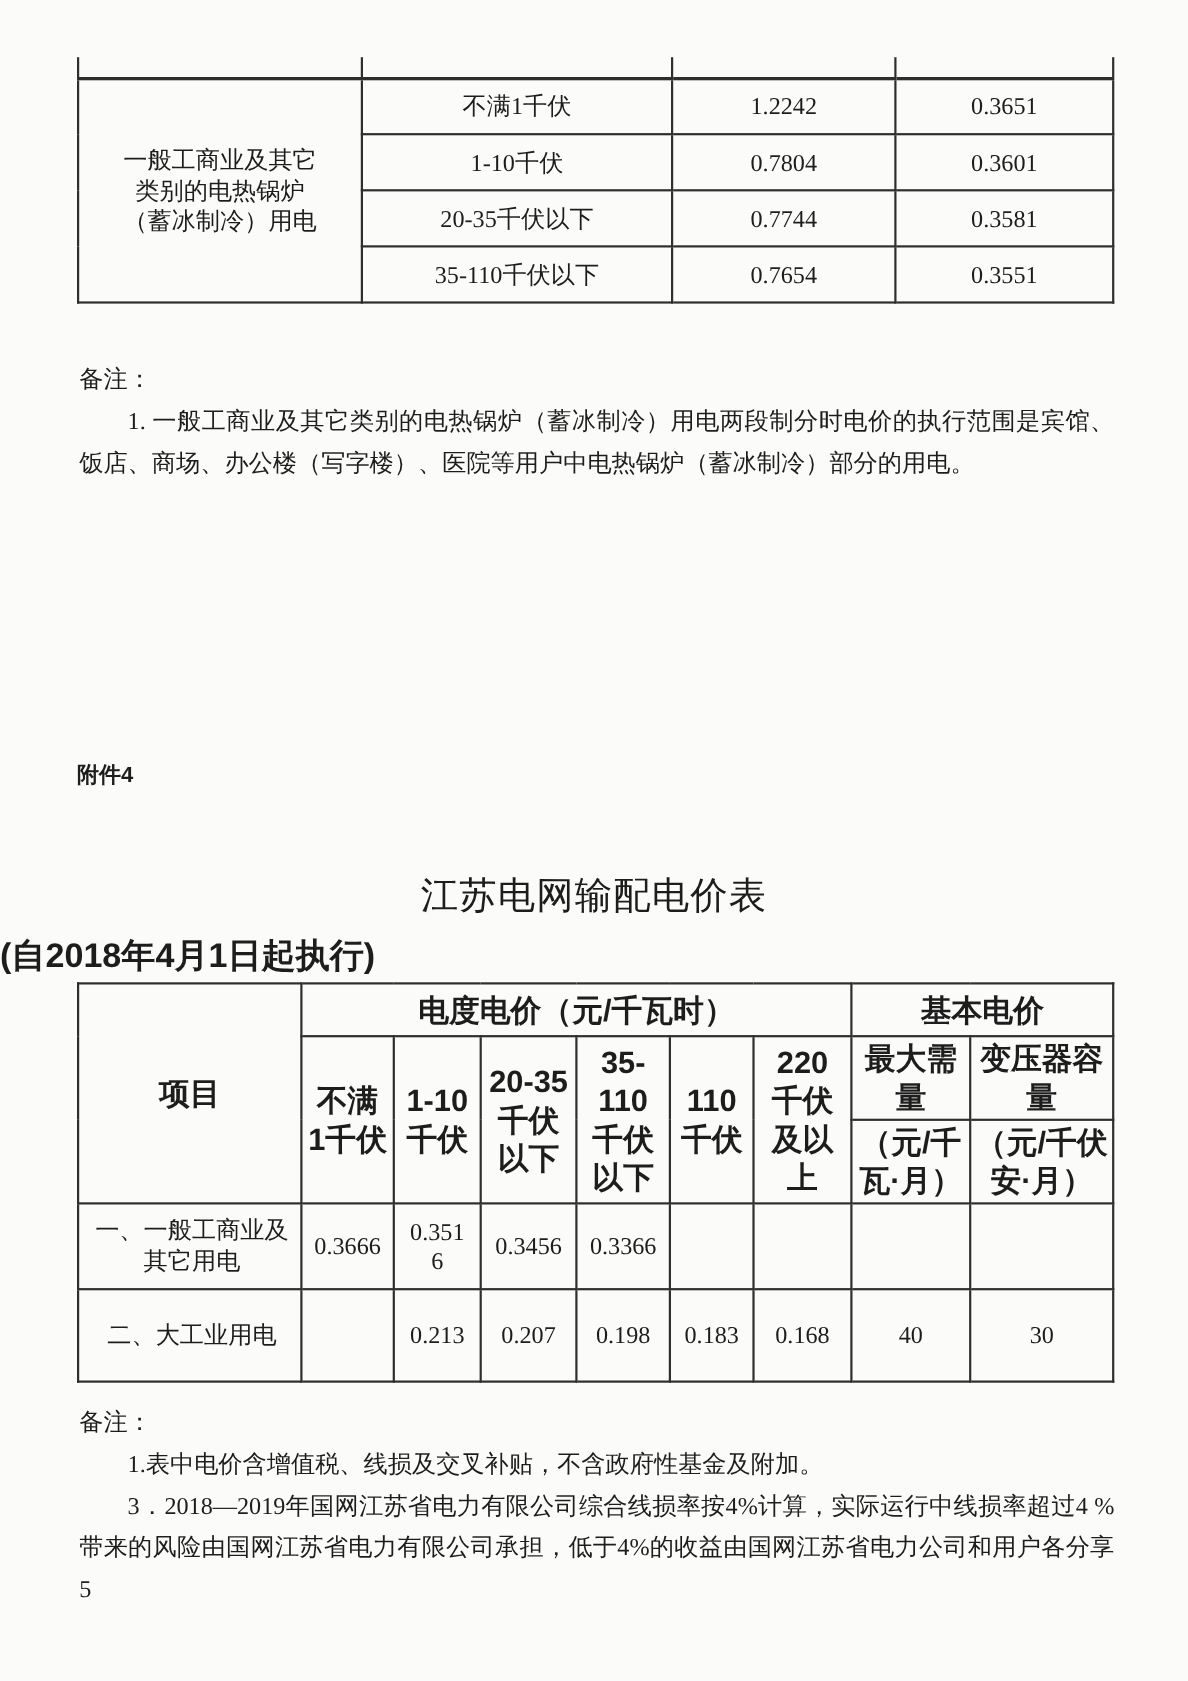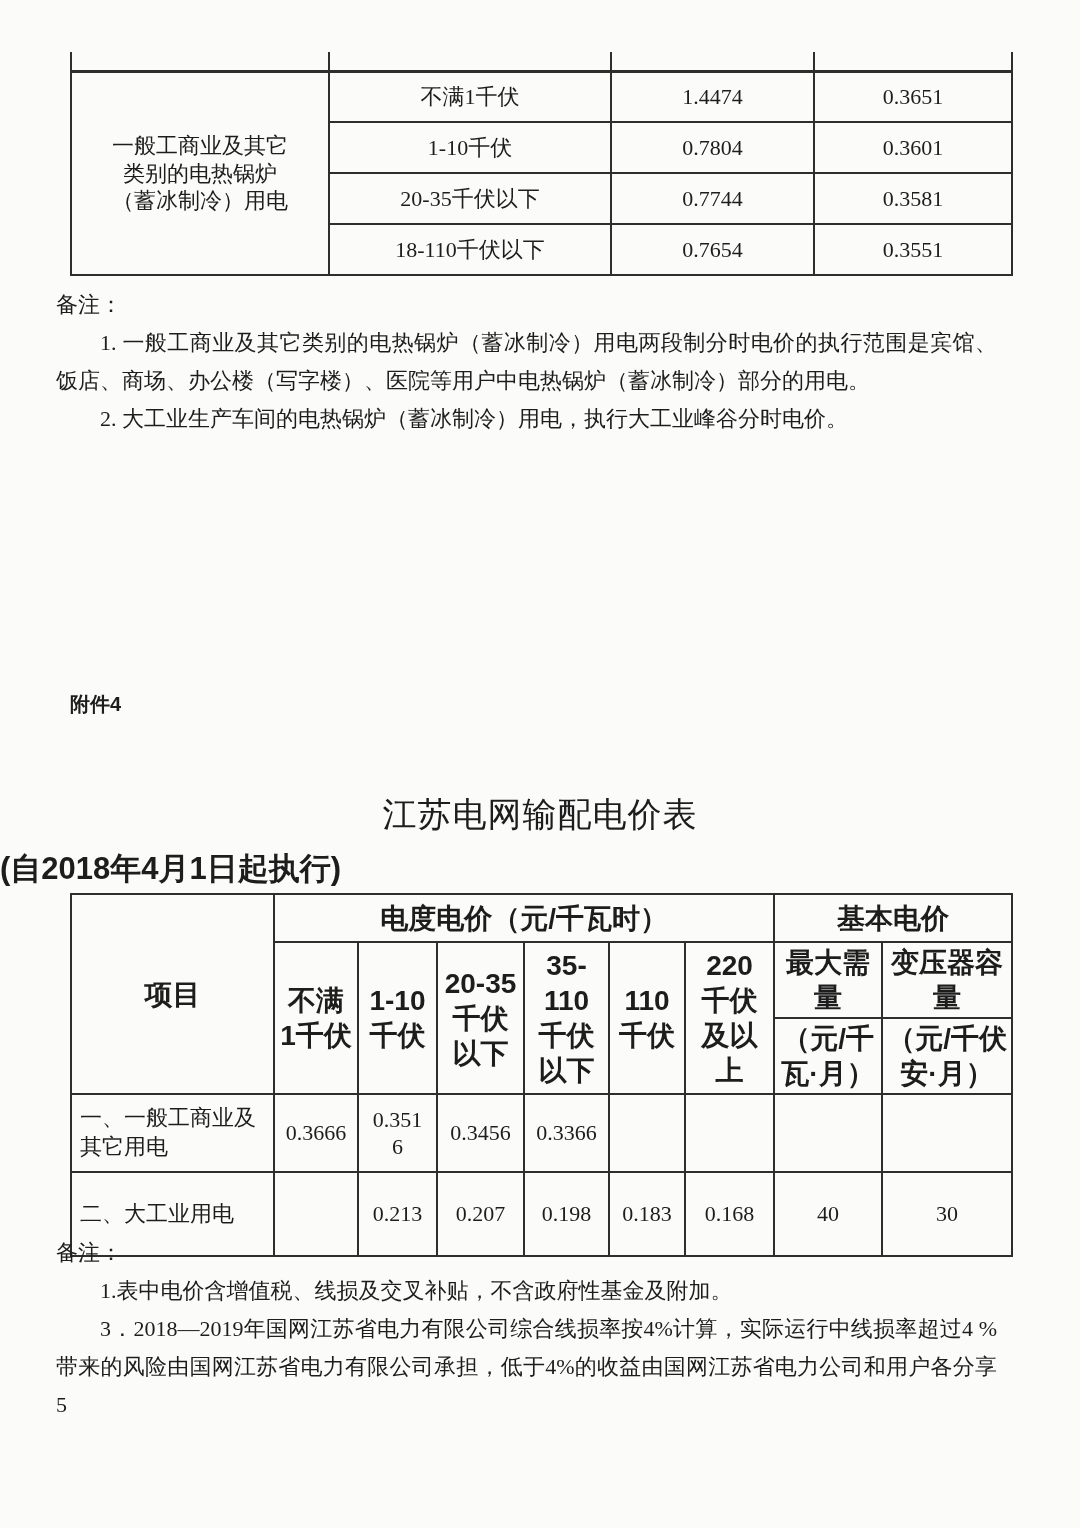--- a/index.html
+++ b/index.html
@@ -22,21 +22,21 @@
     padding:2px 4px;
     box-sizing:border-box;
     overflow:hidden;
   }
   
   .boiler-table-wrap{position:absolute;left:70px;top:52px;}
   .boiler-table td{font-size:22px;}
   .boiler-table .cut td{border-top:none;height:19px;border-bottom:3px solid #2e2e2e;}
   .boiler-table .r{height:51px;}
   
-  .notes{position:absolute;left:56px;width:941px;font-size:22px;line-height:38px;}
+  .notes{position:absolute;left:72px;width:941px;font-size:22px;line-height:38px;margin-top:40px;}
   .notes-top{top:286px;}
   .notes-bottom{top:1234px;}
   .notes p{margin:0;text-align:justify;white-space:pre-line;}
   .notes p.indent{text-indent:2em;}
   
   .attachment{
     position:absolute;left:70px;top:691px;
     font-family:"Liberation Sans", sans-serif;
     font-weight:bold;font-size:20px;
   }
@@ -58,21 +58,21 @@
   .price-table th{
     font-family:"Liberation Sans", sans-serif;
     font-weight:bold;font-size:28px;
   }
   .price-table td{font-size:22px;}
   .price-table .hr1{height:48px;}
   .price-table .hr2{height:48px;}
   .price-table .hr3{height:48px;}
   .price-table .dr1{height:78px;}
   .price-table .dr2{height:84px;padding-left:17px;}
-  .price-table td.item-cell{text-align:left;padding-left:8px;font-size:22px;line-height:1.3;}
+  .price-table td.item-cell{text-align:center;padding-left:8px;font-size:22px;line-height:1.3;}
 </style>
 </head>
 <body>
 
 <div class="page">
 
   <div class="boiler-table-wrap">
     <table class="boiler-table">
       <colgroup>
         <col style="width:258px">
@@ -85,46 +85,45 @@
         <td></td>
         <td></td>
         <td></td>
         <td></td>
       </tr>
       <tr class="r">
         <td rowspan="4">一般工商业及其它
 类别的电热锅炉
 （蓄冰制冷）用电</td>
         <td>不满1千伏</td>
-        <td>1.4474</td>
+        <td>1.2242</td>
         <td>0.3651</td>
       </tr>
       <tr class="r">
         <td>1-10千伏</td>
         <td>0.7804</td>
         <td>0.3601</td>
       </tr>
       <tr class="r">
         <td>20-35千伏以下</td>
         <td>0.7744</td>
         <td>0.3581</td>
       </tr>
       <tr class="r">
-        <td>18-110千伏以下</td>
+        <td>35-110千伏以下</td>
         <td>0.7654</td>
         <td>0.3551</td>
       </tr>
     </tbody>
       </table>
   </div>
 
   <div class="notes notes-top">
     <p>备注：</p>
     <p class="indent">1. 一般工商业及其它类别的电热锅炉（蓄冰制冷）用电两段制分时电价的执行范围是宾馆、饭店、商场、办公楼（写字楼）、医院等用户中电热锅炉（蓄冰制冷）部分的用电。</p>
-    <p class="indent">2. 大工业生产车间的电热锅炉（蓄冰制冷）用电，执行大工业峰谷分时电价。</p>
   </div>
 
   <div class="attachment">附件4</div>
 
   <div class="doc-title">江苏电网输配电价表</div>
   <div class="doc-subtitle">(自2018年4月1日起执行)</div>
 
   <div class="price-table-wrap">
     <table class="price-table">
       <colgroup>

